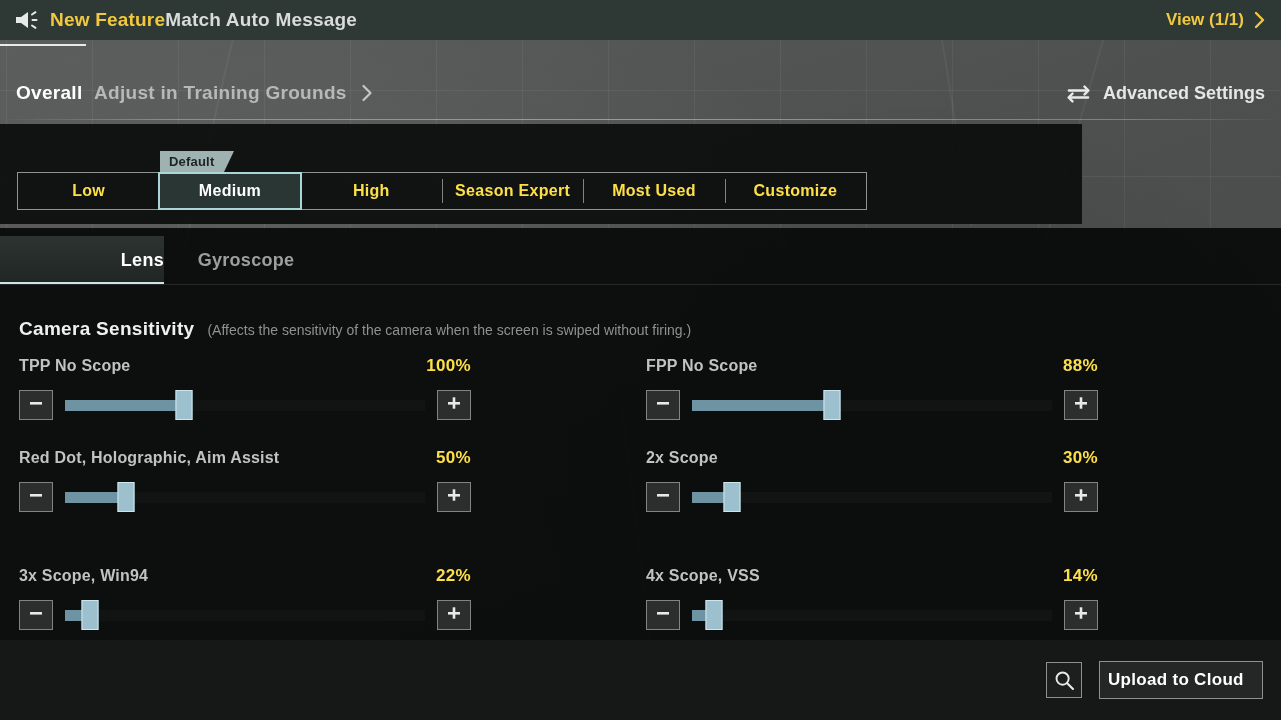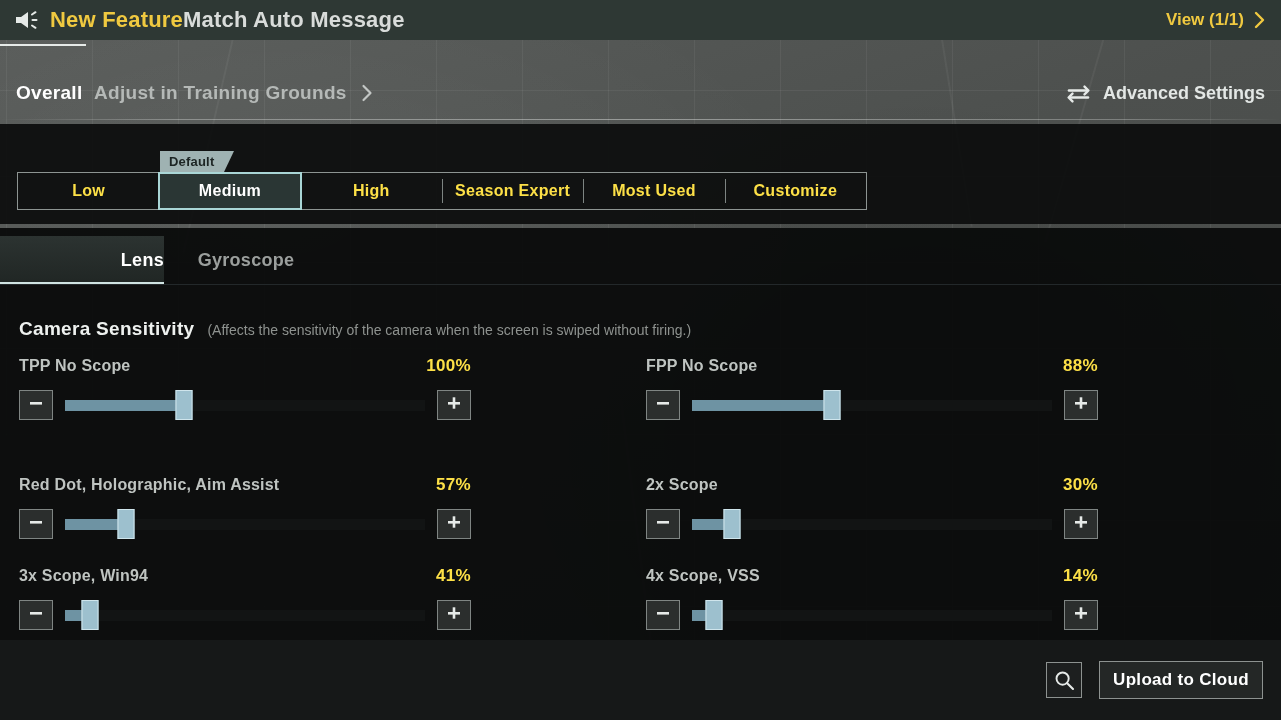--- a/index.html
+++ b/index.html
@@ -59,21 +59,21 @@
     z-index: 6;
   }
   .topbar-left {
     display: flex;
     align-items: center;
     gap: 10px;
     padding-left: 14px;
   }
   .speaker-icon { width: 26px; height: 22px; display: block; }
   .topbar-text {
-    font-size: 22px;
+    font-size: 19px;
     font-weight: bold;
     letter-spacing: .2px;
     white-space: nowrap;
   }
   .topbar-text .hl { color: #f0c940; }
   .topbar-text .nm { color: #d9dcda; }
   .topbar-right {
     margin-left: auto;
     display: flex;
     align-items: center;
@@ -135,21 +135,21 @@
     font-weight: bold;
     cursor: pointer;
     white-space: nowrap;
   }
   .swap-icon { width: 25px; height: 20px; display: block; }
 
   
   .preset-band {
     position: absolute;
     left: 0; top: 124px;
-    width: 1281px; height: 100px;
+    width: 1082px; height: 100px;
     background: rgba(12,13,13,0.93);
     z-index: 4;
   }
   .default-badge {
     position: absolute;
     left: 160px; top: 27px;
     height: 21px;
     padding: 0 10px 0 9px;
     background: #9fb2b2;
     color: #1d2524;
@@ -279,21 +279,21 @@
     width: 1281px;
   }
   .slider-row {
     position: absolute;
     width: 452px;
     height: 105px;
   }
   .slider-row.col-l { left: 19px; }
   .slider-row.col-r { left: 646px; }
   .slider-row.r0 { top: 0px; }
-  .slider-row.r1 { top: 119px; }
+  .slider-row.r1 { top: 92px; }
   .slider-row.r2 { top: 210px; }
 
   .slider-head {
     display: flex;
     align-items: baseline;
     justify-content: space-between;
     height: 22px;
   }
   .slider-label {
     font-size: 16px;
@@ -382,21 +382,20 @@
     min-width: 164px;
     padding: 0 8px;
     border: 1px solid #8d9290;
     background: #242726;
     color: #ffffff;
     font-size: 17px;
     font-weight: bold;
     letter-spacing: .3px;
     display: flex;
     align-items: center;
-    justify-content: center;
     cursor: pointer;
     white-space: nowrap;
   }
 </style>
 </head>
 <body>
 
 <div id="app">
 
   <div class="bg-texture"></div>
@@ -557,21 +556,21 @@
                   <rect x="6.7" y="2.3" width="2.6" height="11.4" fill="#e6eae8"></rect>
                 </svg>
             </span>
           </div>
         </div>
       </div>
 
       <div class="slider-row col-l r1">
         <div class="slider-head">
           <span class="slider-label">Red Dot, Holographic, Aim Assist</span>
-          <span class="slider-value">57%</span>
+          <span class="slider-value">50%</span>
         </div>
         <div class="slider-ctrl">
           <div class="step-btn">
             <span class="step-glyph">
               <svg viewBox="0 0 16 16" width="16" height="16" aria-hidden="true">
                   <rect x="2" y="7" width="12" height="2.6" fill="#e6eae8"></rect>
                 </svg>
             </span>
           </div>
           <div class="track-wrap">
@@ -617,21 +616,21 @@
                   <rect x="6.7" y="2.3" width="2.6" height="11.4" fill="#e6eae8"></rect>
                 </svg>
             </span>
           </div>
         </div>
       </div>
 
       <div class="slider-row col-l r2">
         <div class="slider-head">
           <span class="slider-label">3x Scope, Win94</span>
-          <span class="slider-value">41%</span>
+          <span class="slider-value">22%</span>
         </div>
         <div class="slider-ctrl">
           <div class="step-btn">
             <span class="step-glyph">
               <svg viewBox="0 0 16 16" width="16" height="16" aria-hidden="true">
                   <rect x="2" y="7" width="12" height="2.6" fill="#e6eae8"></rect>
                 </svg>
             </span>
           </div>
           <div class="track-wrap">

